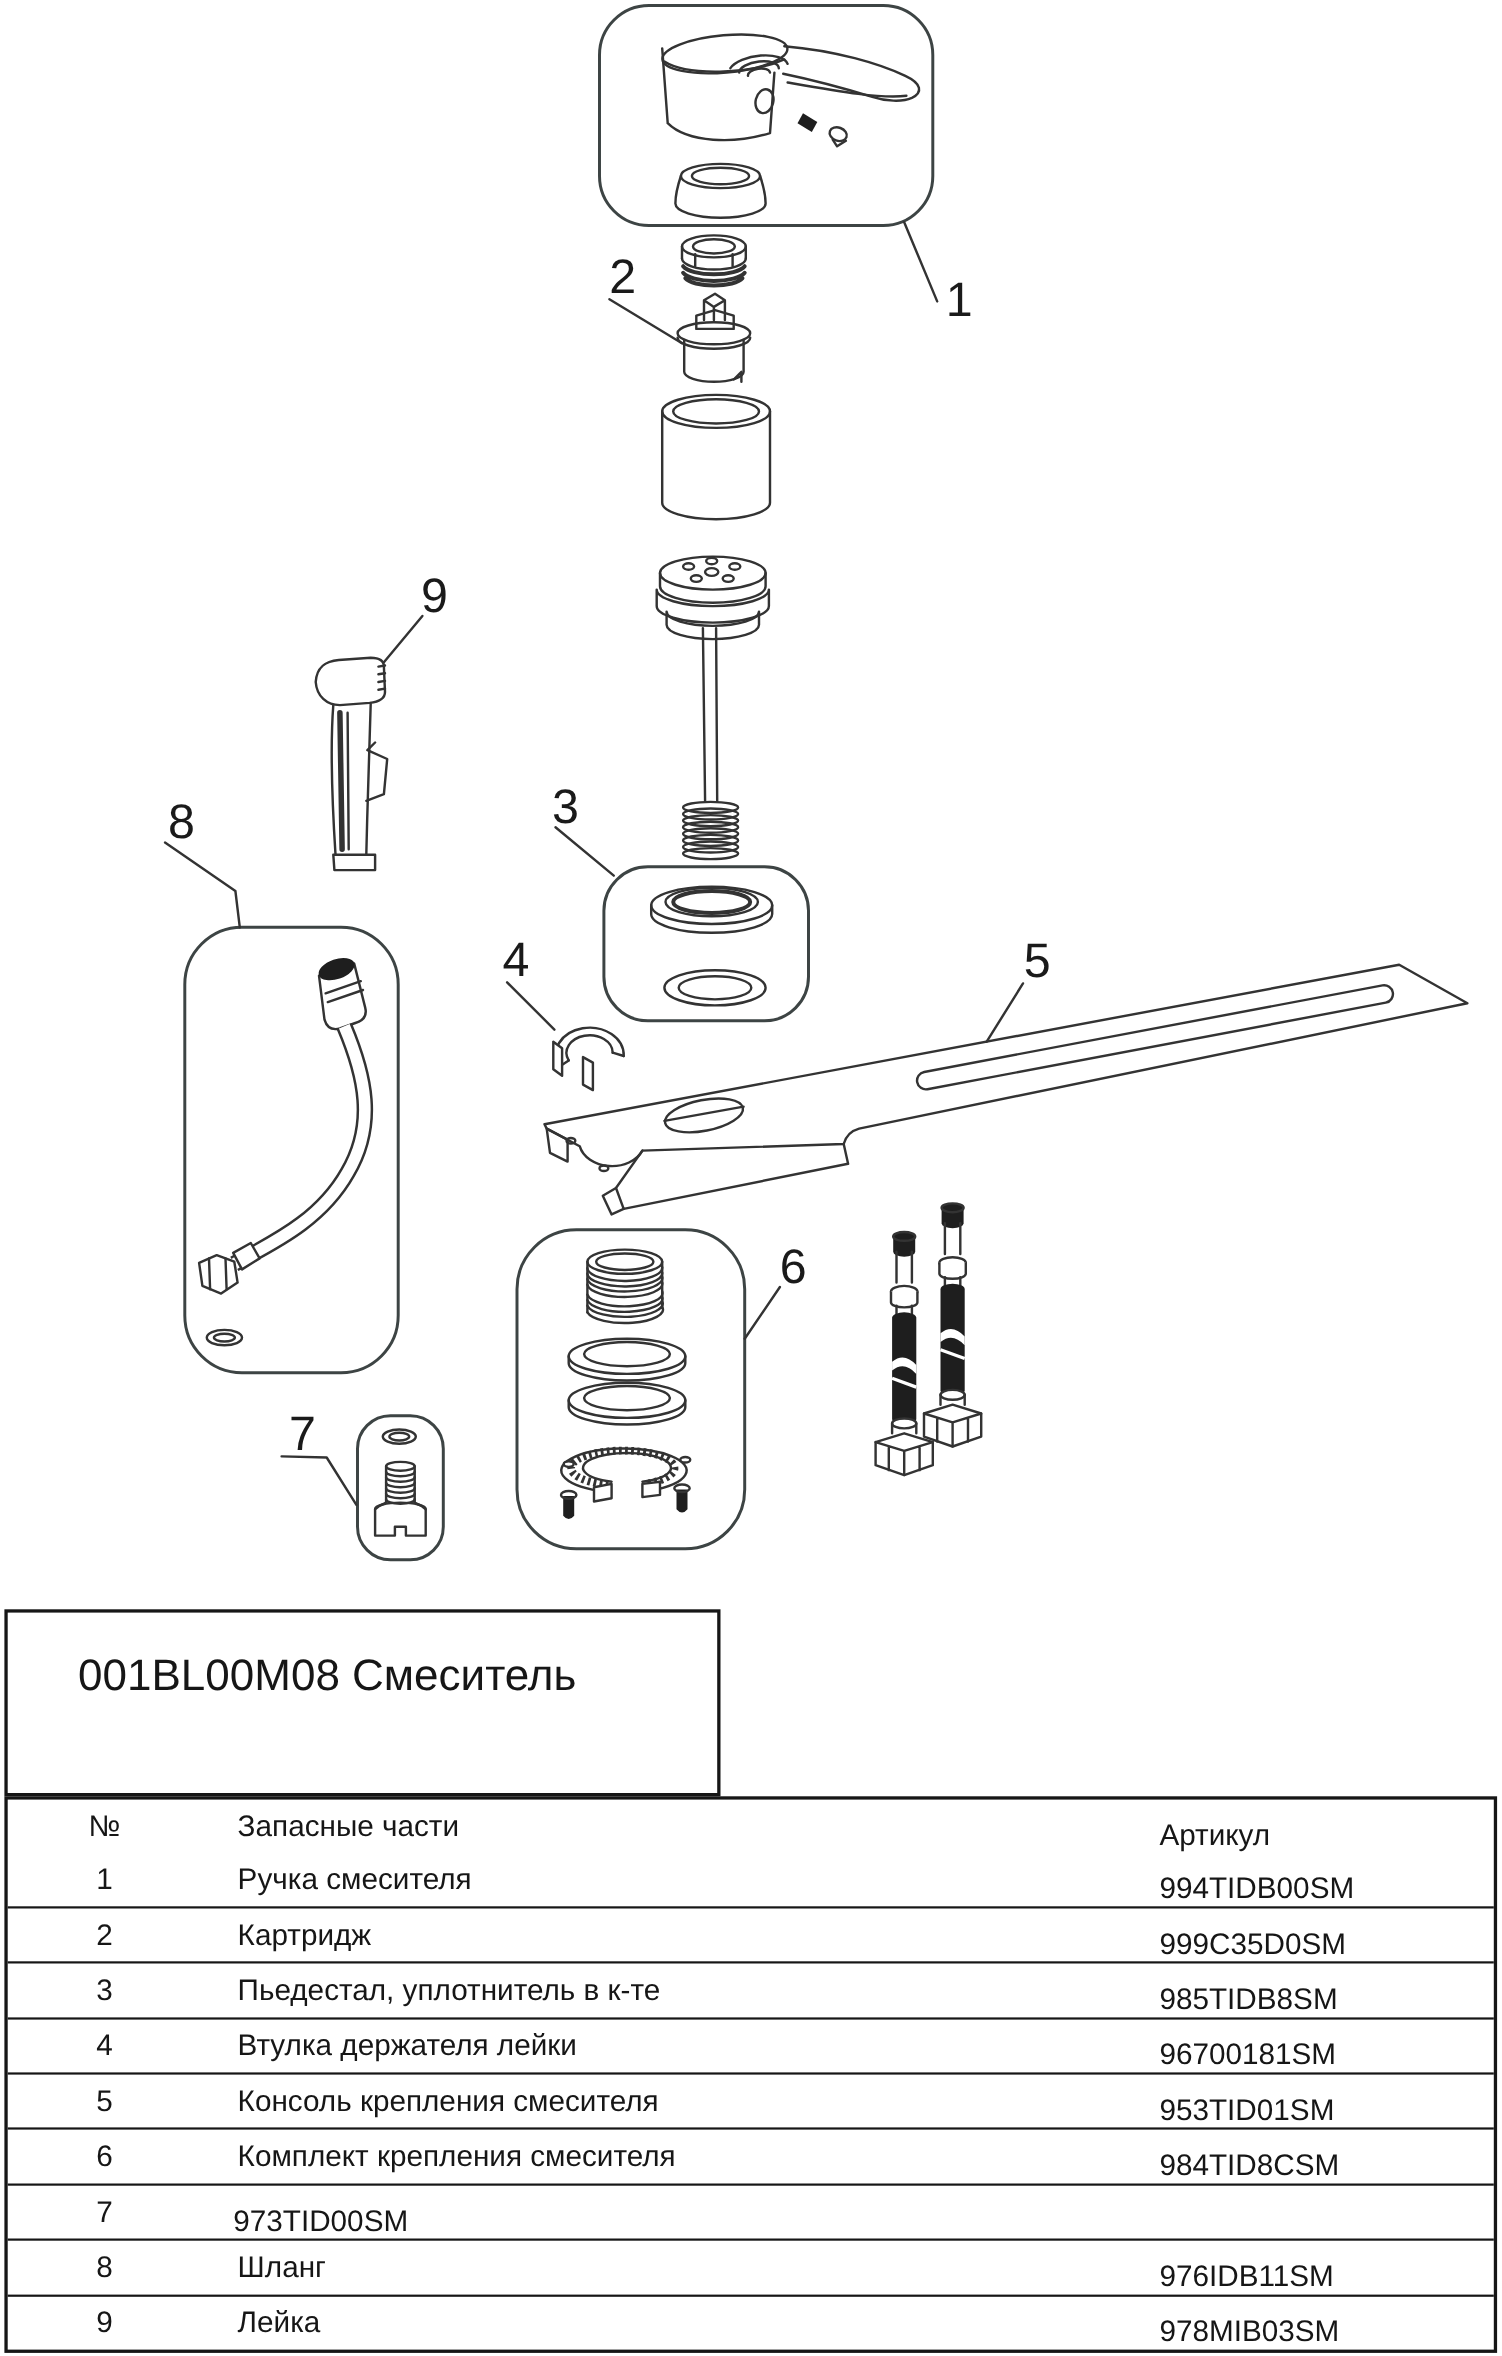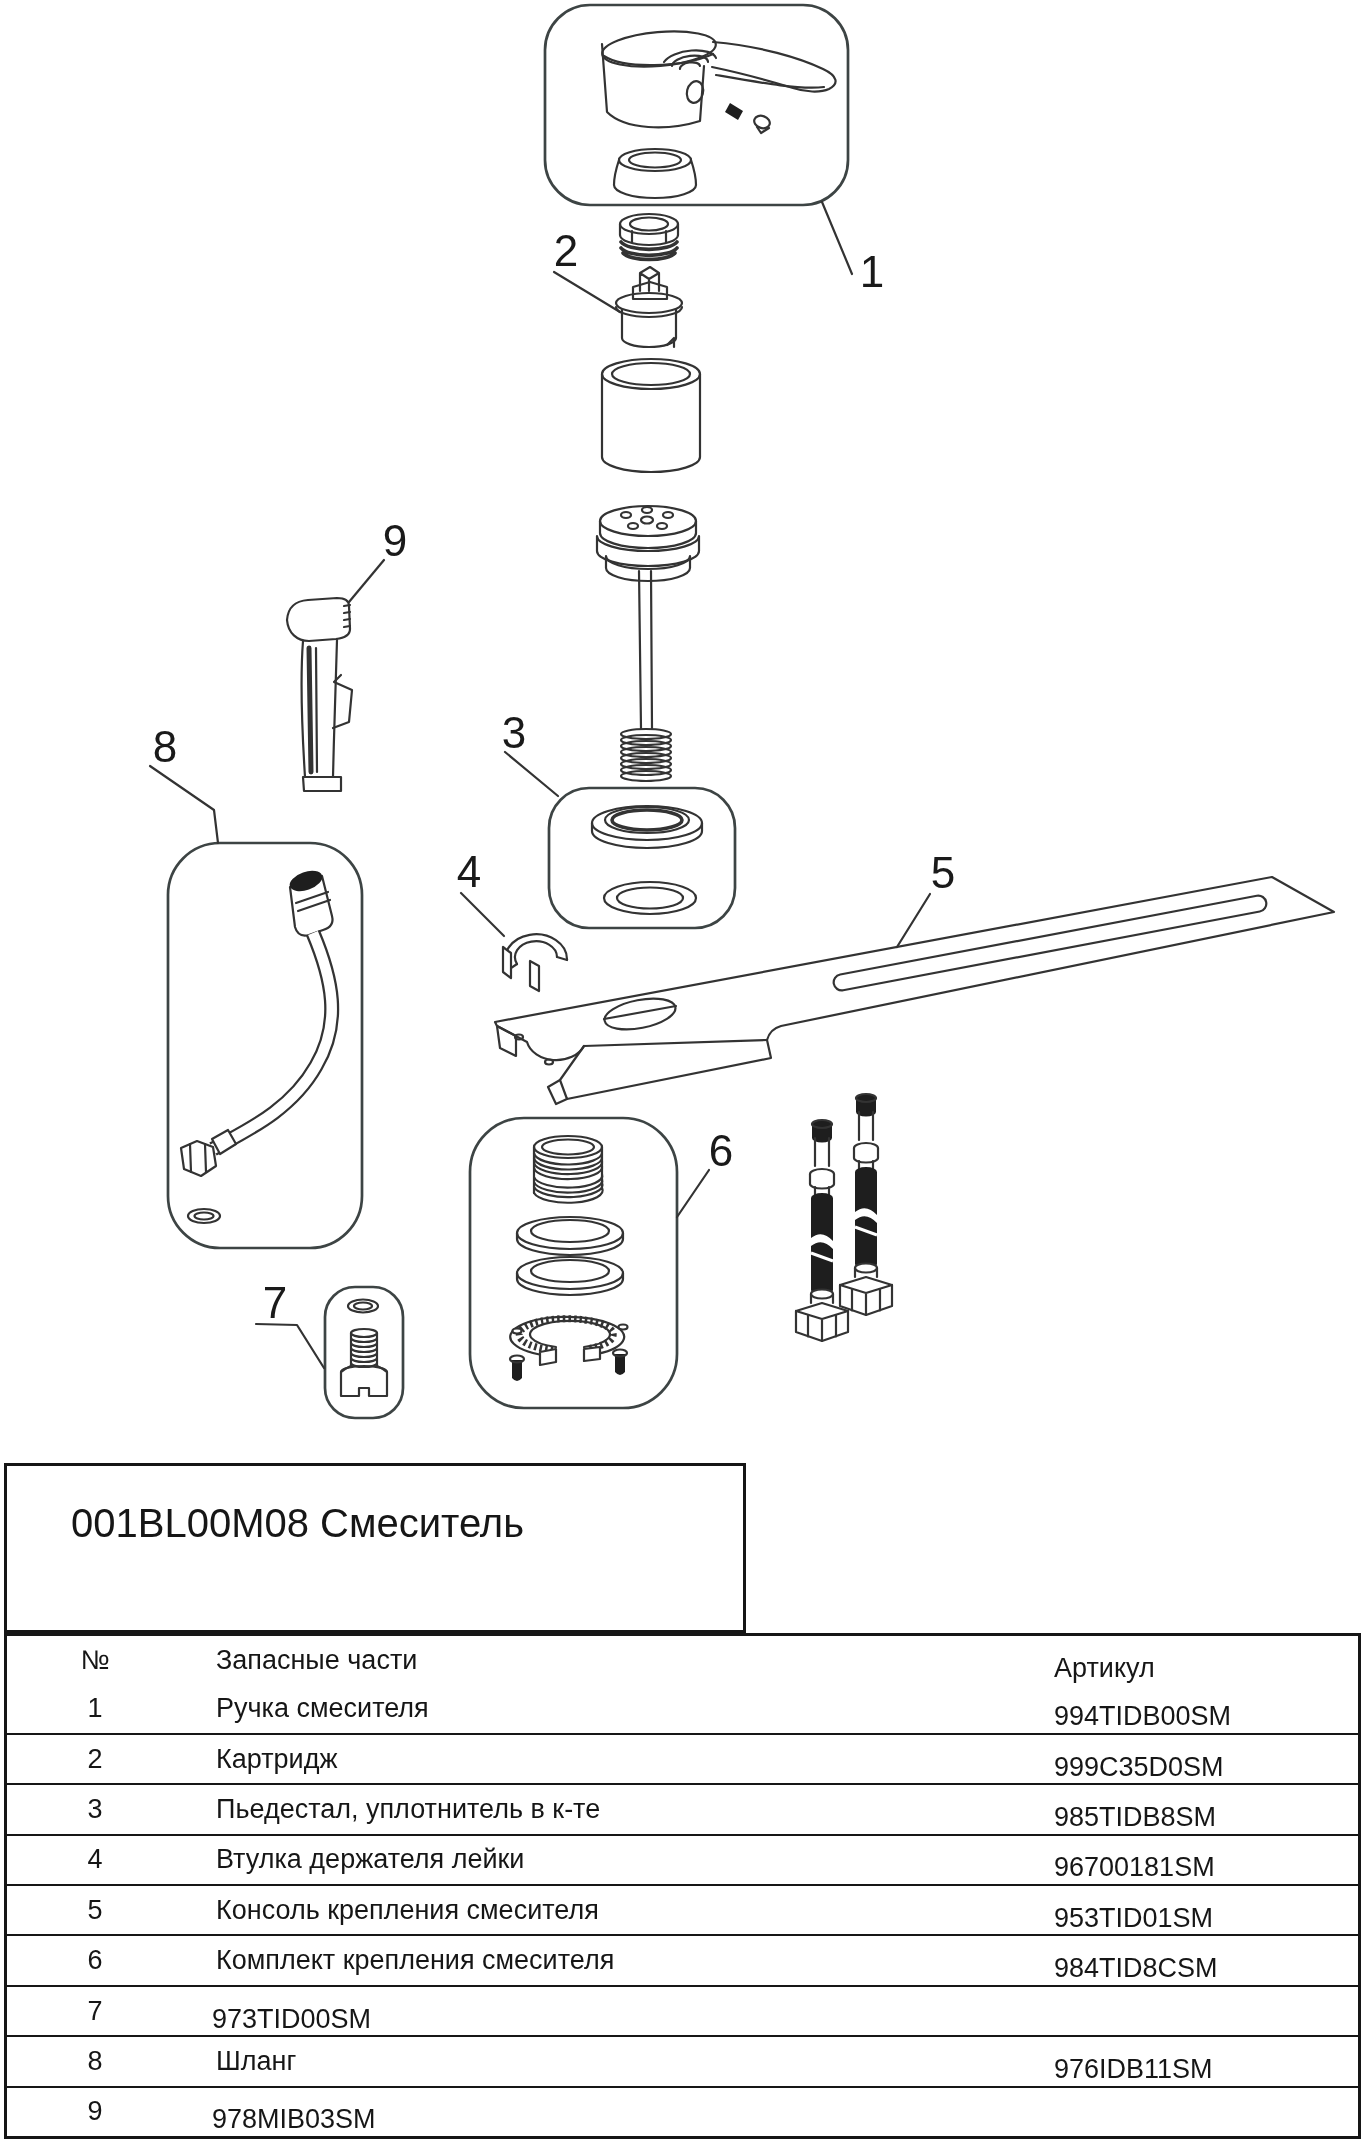--- a/index.html
+++ b/index.html
@@ -8,21 +8,21 @@
     font-family:"Liberation Sans",sans-serif;color:#161616;overflow:hidden;
   }
   svg{position:absolute;left:0;top:0;}
   .ln{fill:none;stroke:#333333;stroke-width:2.2;stroke-linecap:round;stroke-linejoin:round;}
   .lnw{fill:#ffffff;stroke:#333333;stroke-width:2.2;stroke-linejoin:round;}
   .thick{stroke-width:3.6;}
   .box{fill:none;stroke:#3d4444;stroke-width:2.7;}
   .blk{fill:#1e1e1e;stroke:none;}
   .num{font:400 44px "Liberation Sans",sans-serif;fill:#1a1a1a;text-anchor:middle;}
   .titlebox{
-    position:absolute;left:4px;top:1463px;width:742px;height:170px;
+    position:absolute;left:4px;top:1463px;width:651px;height:170px;
     border:3px solid #161616;box-sizing:border-box;
     padding:32px 0 0 64px;font-size:40px;line-height:50px;font-weight:400;
     letter-spacing:0px;white-space:nowrap;
   }
   .ptable{
     position:absolute;left:4px;top:1633px;width:1357px;height:506px;
     border:3px solid #161616;box-sizing:border-box;
     display:flex;flex-direction:column;font-size:27px;
   }
   .trow{flex:1;display:grid;grid-template-columns:176px 842px 1fr;align-items:center;border-top:2.5px solid #161616;}
@@ -269,15 +269,16 @@
         <div class="cell-article">984TID8CSM</div>
       </div><div class="trow">
         <div class="cell-num">7</div>
         <div class="cell-article">973TID00SM</div>
       </div><div class="trow">
         <div class="cell-num">8</div>
         <div class="cell-name">Шланг</div>
         <div class="cell-article">976IDB11SM</div>
       </div><div class="trow">
         <div class="cell-num">9</div>
+        <div class="cell-name">Лейка</div>
         <div class="cell-article">978MIB03SM</div>
       </div></div>
 </div>
 
 </body></html>

